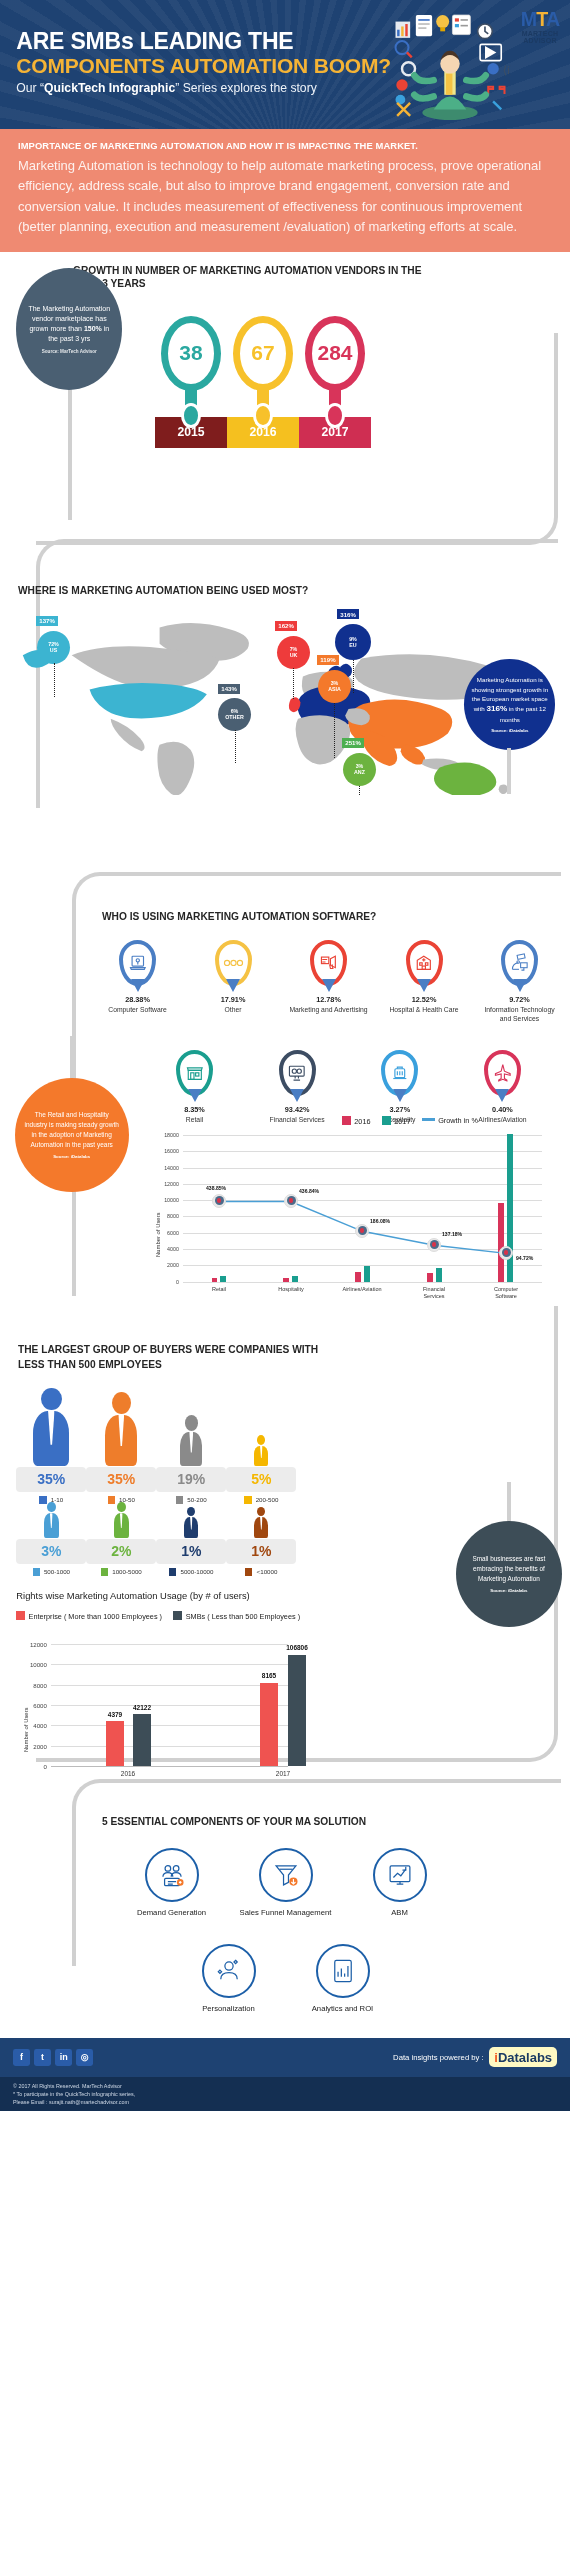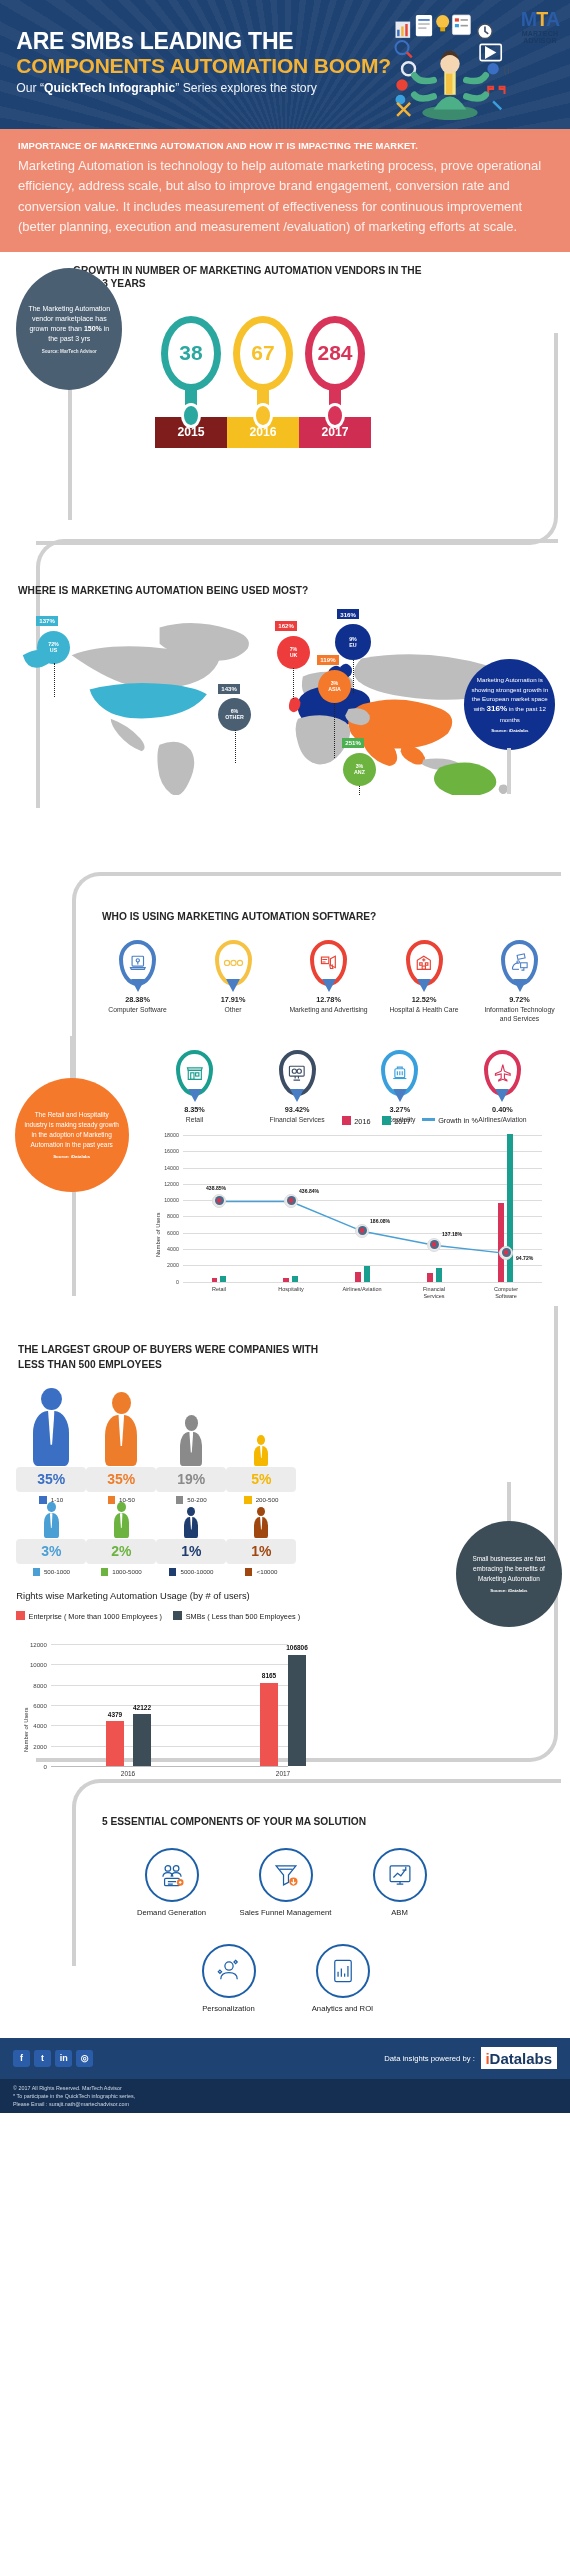--- a/index.html
+++ b/index.html
@@ -164,21 +164,21 @@
     width:54px; height:54px; border-radius:50%; border:2.4px solid #1c5fa8;
     margin:0 auto 6.5px; display:flex; align-items:center; justify-content:center; background:#fff;
   }
   .comp .cl{ font-size:7.7px; color:#1b1b1b; line-height:1.3;}
 
   
   .footer{ background:#1e4272; color:#fff; padding:9.8px 13px; display:flex; align-items:center; justify-content:space-between;}
   .socials{ display:flex; gap:4.1px; }
   .soc{ width:17px; height:17px; border-radius:2.4px; background:#2a5ca8; display:flex; align-items:center; justify-content:center; color:#fff; font-size:9px; font-weight:bold;}
   .powered{ display:flex; align-items:center; gap:5.7px; font-size:7.7px;}
-  .idl{ background:#ffffff; color:#1b3a63; font-size:15px; font-weight:bold; padding:2.4px 4.9px; border-radius:0;}
+  .idl{ background:#fef9c3; color:#1b3a63; font-size:13px; font-weight:bold; padding:2.4px 4.9px; border-radius:5px;}
   .idl em{ font-style:normal; color:#f15a24;}
   .legalbar{ background:#142f52; color:#cfd9e6; font-size:5.4px; padding:4.9px 13px; line-height:1.5;}
 </style>
 </head>
 <body>
 
 <div class="page">
 
   <div class="hero">
     <div class="hero-text">

